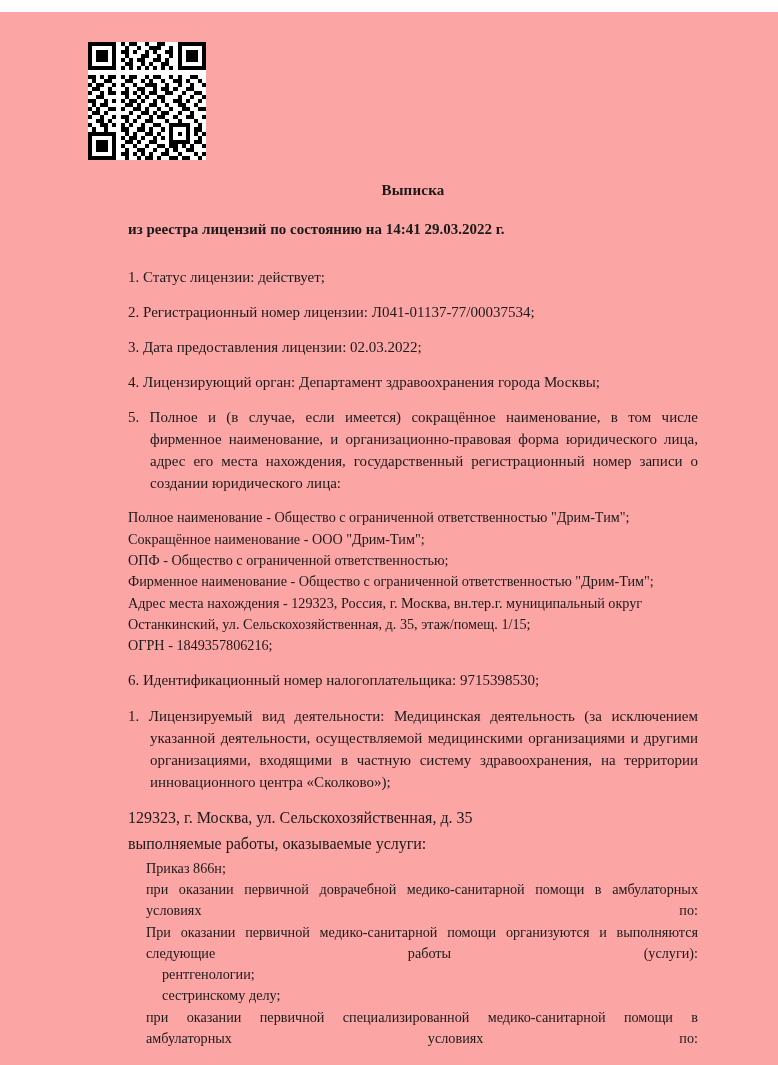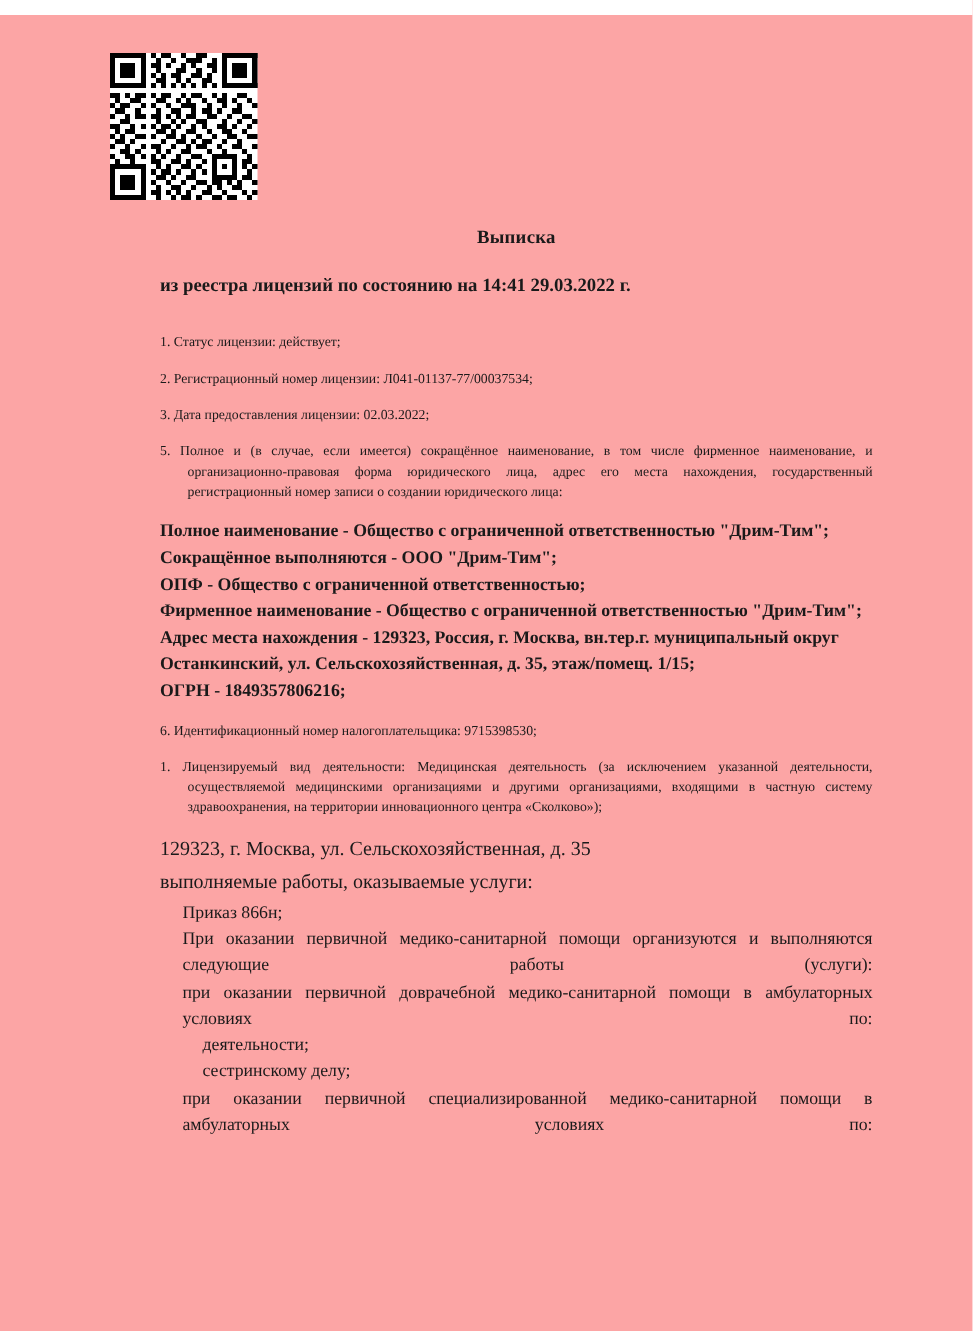--- a/index.html
+++ b/index.html
@@ -42,34 +42,34 @@
     letter-spacing: 0.2px;
     margin: 0 0 22px 0;
   }
   .subtitle {
     font-weight: bold;
     font-size: 15px;
     margin: 0 0 28px 0;
   }
 
   .item {
-    font-size: 11px;
+    font-size: 15px;
     line-height: 1.47;
     margin-bottom: 13px;
     text-align: justify;
     padding-left: 22px;
     text-indent: -22px;
   }
 
   .block {
     font-size: 14.2px;
     line-height: 1.5;
     margin-bottom: 13px;
   }
-  .block .line { display: block; font-weight: bold; }
+  .block .line { display: block; }
 
   .addr-line {
     font-size: 16px;
     line-height: 1.5;
     margin-bottom: 2px;
   }
 
   .works {
     font-size: 14.2px;
     line-height: 1.5;
@@ -331,41 +331,42 @@
   </div>
 
   <div class="content">
 
     <div class="title">Выписка</div>
     <div class="subtitle">из реестра лицензий по состоянию на 14:41 29.03.2022 г.</div>
 
     <div class="item">1. Статус лицензии: действует;</div>
     <div class="item">2. Регистрационный номер лицензии: Л041-01137-77/00037534;</div>
     <div class="item">3. Дата предоставления лицензии: 02.03.2022;</div>
+    <div class="item">4. Лицензирующий орган: Департамент здравоохранения города Москвы;</div>
     <div class="item">5. Полное и (в случае, если имеется) сокращённое наименование, в том числе фирменное наименование, и организационно-правовая форма юридического лица, адрес его места нахождения, государственный регистрационный номер записи о создании юридического лица:</div>
 
     <div class="block">
       <span class="line">Полное наименование - Общество с ограниченной ответственностью "Дрим-Тим";</span>
-      <span class="line">Сокращённое выполняются - ООО "Дрим-Тим";</span>
+      <span class="line">Сокращённое наименование - ООО "Дрим-Тим";</span>
       <span class="line">ОПФ - Общество с ограниченной ответственностью;</span>
       <span class="line">Фирменное наименование - Общество с ограниченной ответственностью "Дрим-Тим";</span>
       <span class="line">Адрес места нахождения - 129323, Россия, г. Москва, вн.тер.г. муниципальный округ Останкинский, ул. Сельскохозяйственная, д. 35, этаж/помещ. 1/15;</span>
       <span class="line">ОГРН - 1849357806216;</span>
     </div>
 
     <div class="item">6. Идентификационный номер налогоплательщика: 9715398530;</div>
     <div class="item">1. Лицензируемый вид деятельности: Медицинская деятельность (за исключением указанной деятельности, осуществляемой медицинскими организациями и другими организациями, входящими в частную систему здравоохранения, на территории инновационного центра «Сколково»);</div>
 
     <div class="addr-line">129323, г. Москва, ул. Сельскохозяйственная, д. 35</div>
     <div class="addr-line">выполняемые работы, оказываемые услуги:</div>
 
     <div class="works">
       <span class="w-line ind1">Приказ 866н;</span>
+      <span class="w-line ind1 just-wide">при оказании первичной доврачебной медико-санитарной помощи в амбулаторных условиях по:</span>
       <span class="w-line ind1 just-wide">При оказании первичной медико-санитарной помощи организуются и выполняются следующие работы (услуги):</span>
-      <span class="w-line ind1 just-wide">при оказании первичной доврачебной медико-санитарной помощи в амбулаторных условиях по:</span>
-      <span class="w-line ind2">деятельности;</span>
+      <span class="w-line ind2">рентгенологии;</span>
       <span class="w-line ind2">сестринскому делу;</span>
       <span class="w-line ind1 just-wide">при оказании первичной специализированной медико-санитарной помощи в амбулаторных условиях по:</span>
 
     </div>
 
   </div>
 </div>
 
 </body></html>

